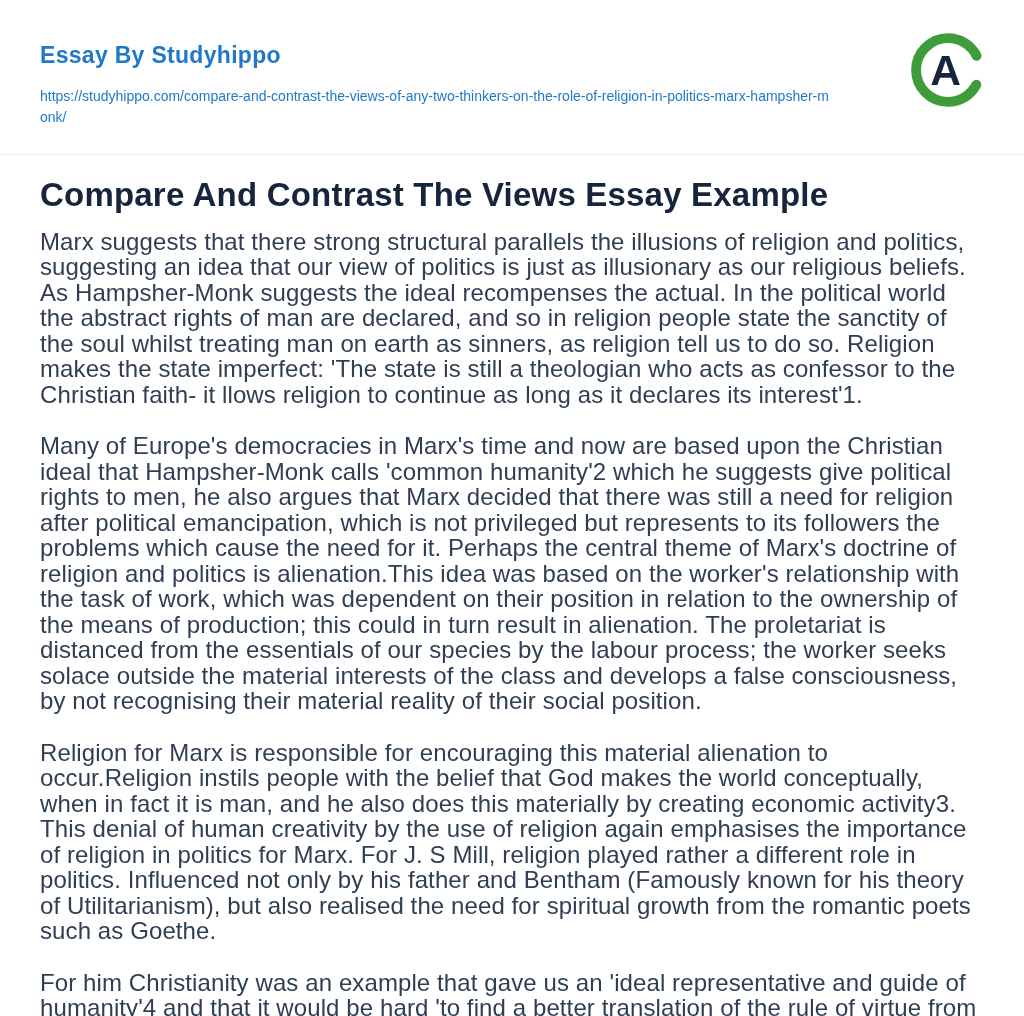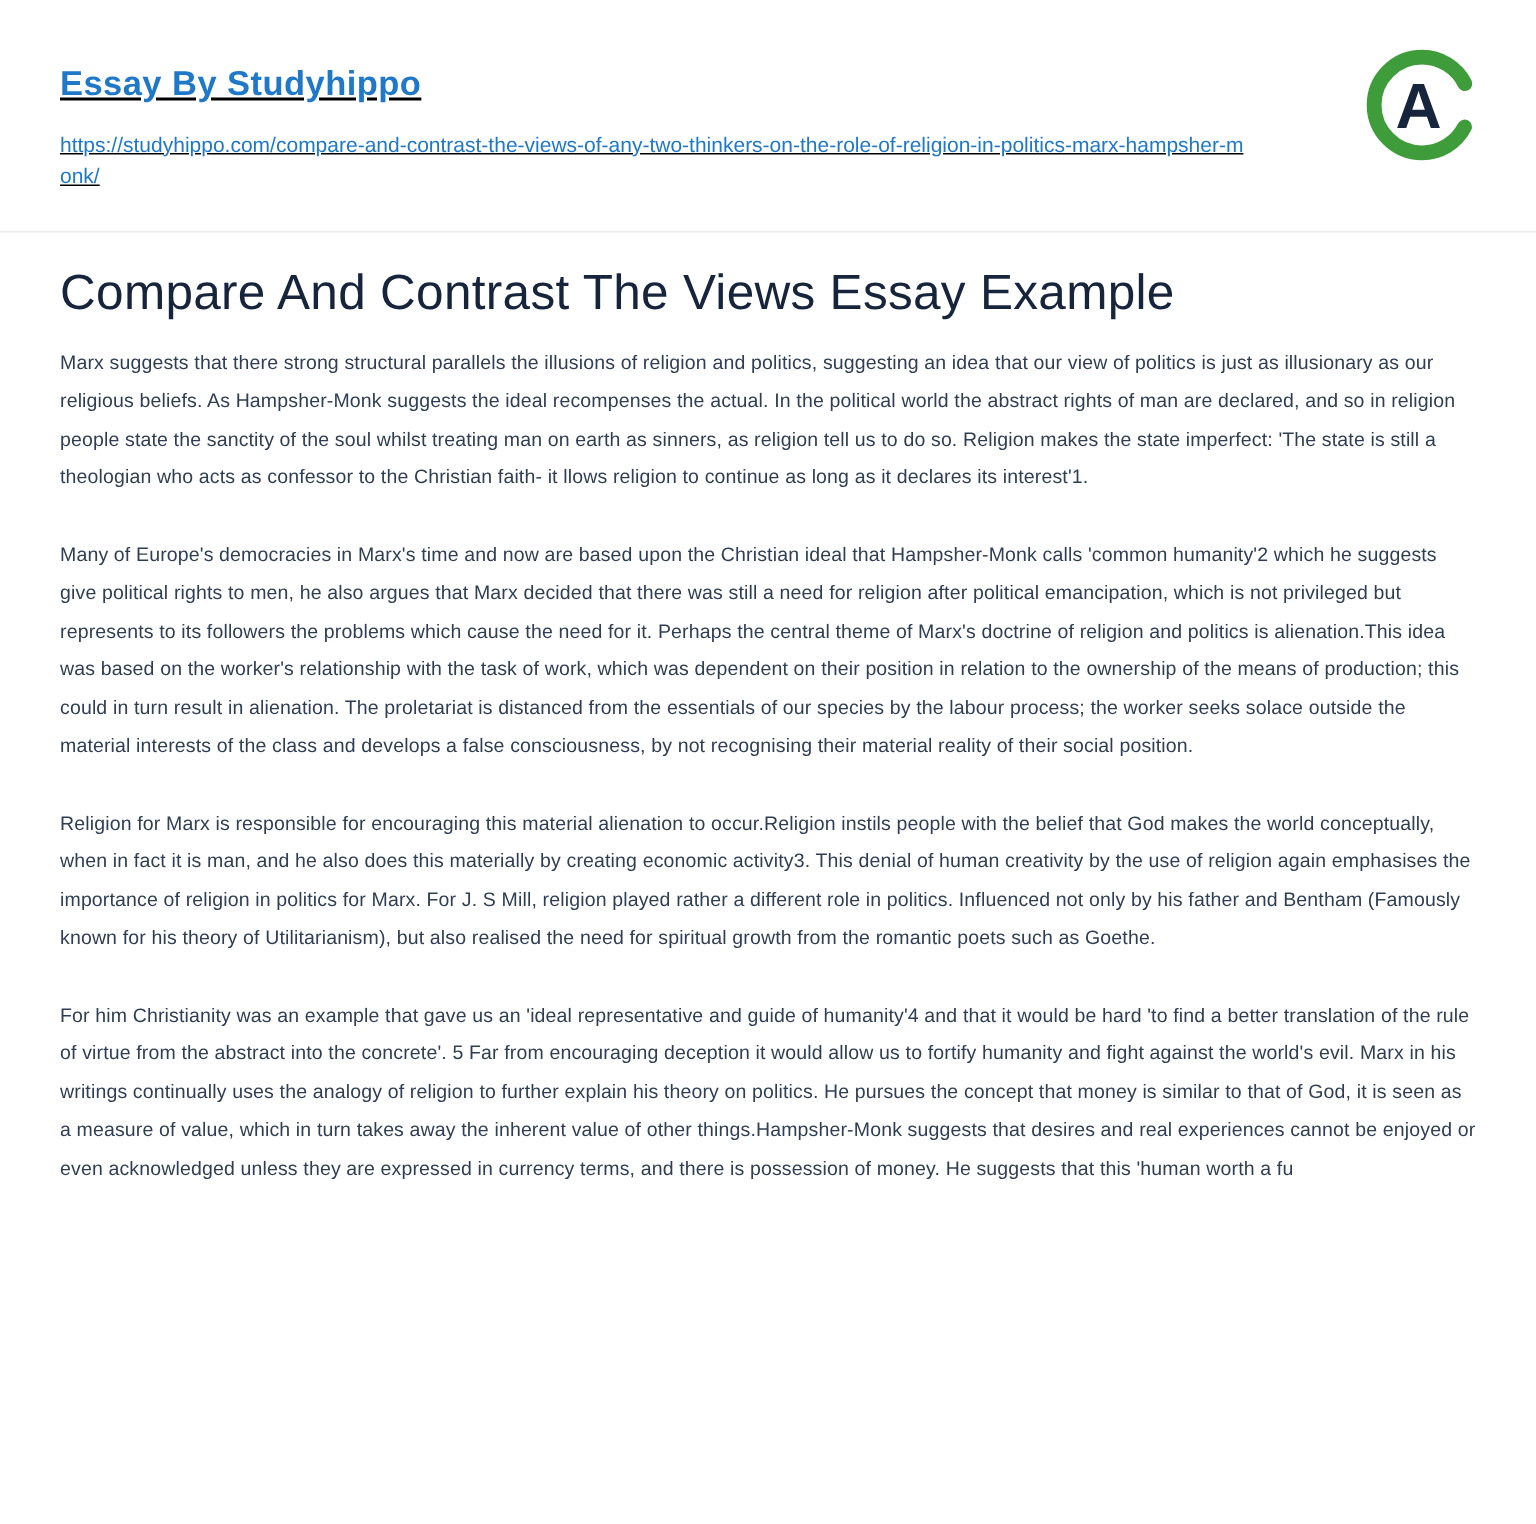--- a/index.html
+++ b/index.html
@@ -19,21 +19,20 @@
   .page {
     width: 1024px;
     height: 1016px;
     position: relative;
     background: #ffffff;
   }
   .page-header {
     position: relative;
     padding: 42px 20px 26px 40px;
     min-height: 148px;
-    text-decoration: underline;
   }
   .header-text {
     max-width: 820px;
   }
   .site-title {
     color: var(--link-blue);
     font-size: 23px;
     font-weight: 700;
     letter-spacing: 0.3px;
     line-height: 1.2;
@@ -66,29 +65,29 @@
     bottom: 0;
     height: 1px;
     background: #ececec;
   }
   main {
     padding: 20px 40px 0 40px;
   }
   .essay-title {
     color: var(--title-navy);
     font-size: 33px;
-    font-weight: 400;
+    font-weight: 700;
     letter-spacing: 0.2px;
     line-height: 1.2;
     margin-bottom: 14px;
   }
   .essay-body { }
   .body-paragraph {
     color: var(--body-text);
-    font-size: 13px;
+    font-size: 24px;
     line-height: 25.5px;
     margin-bottom: 26px;
     letter-spacing: 0.1px;
   }
 </style>
 </head>
 <body>
 
 <div class="page">
 

